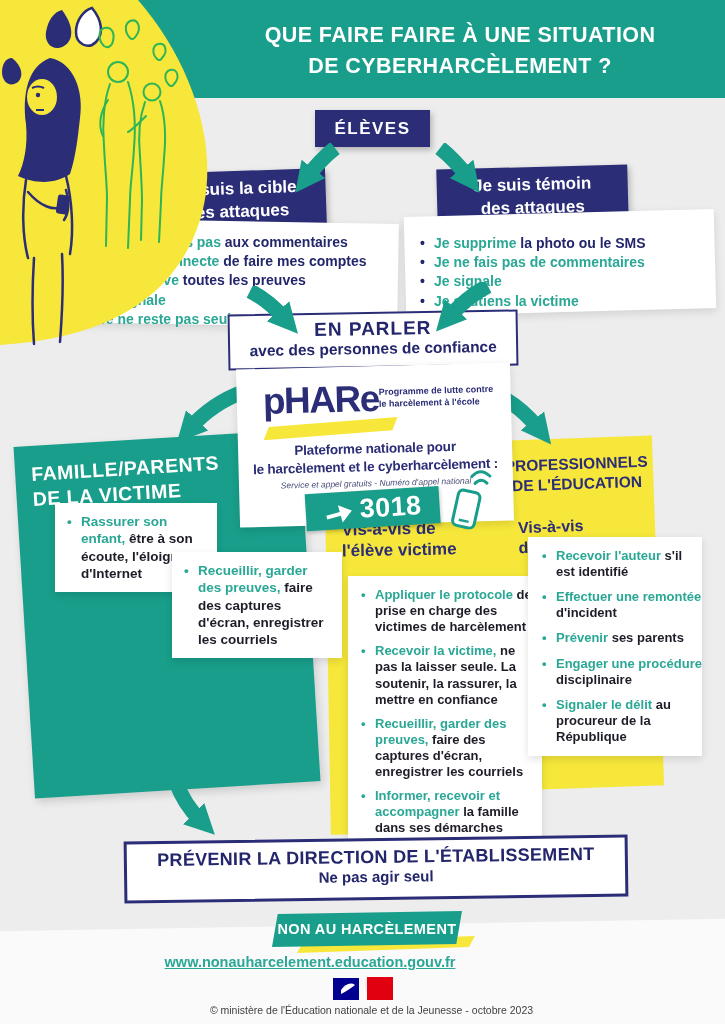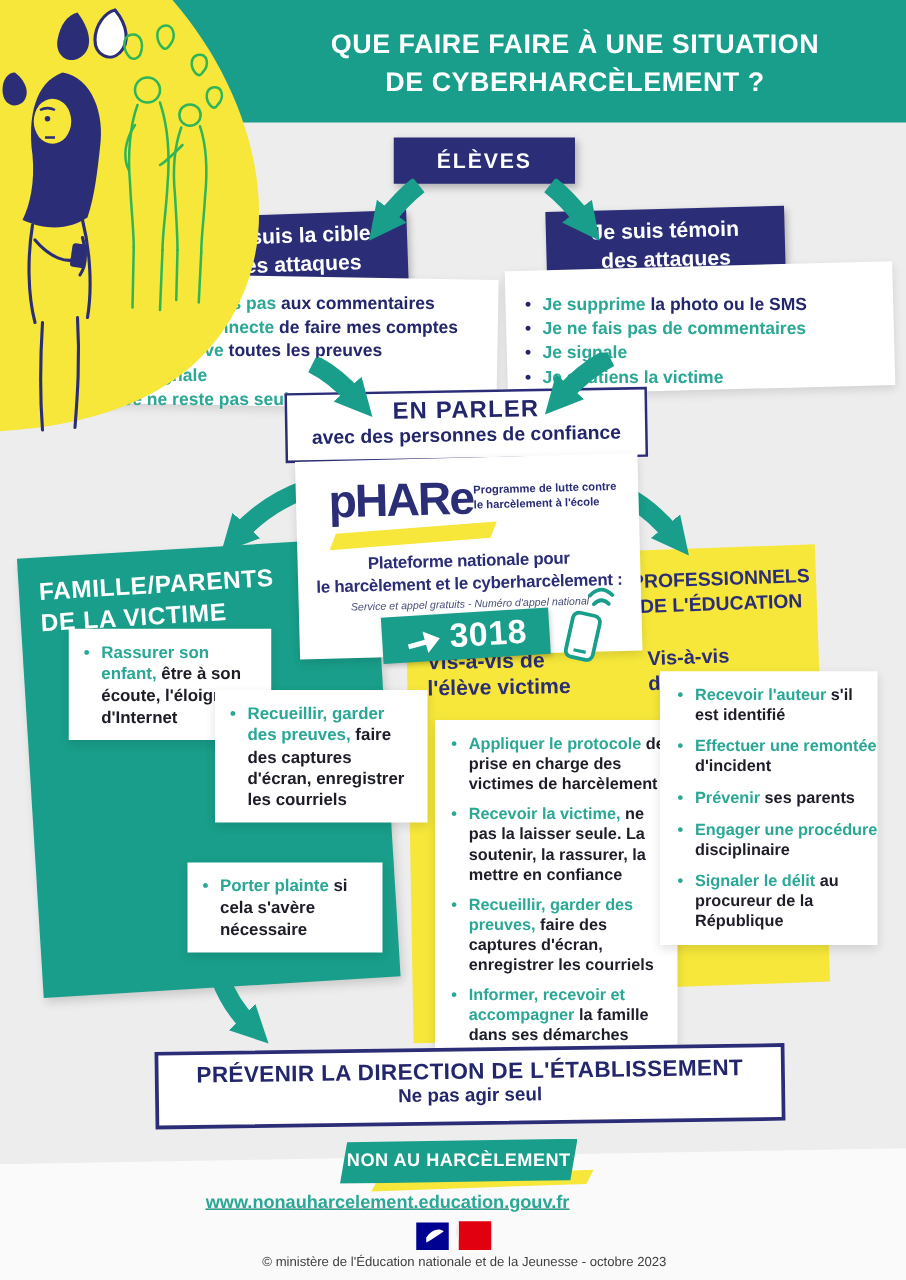--- a/index.html
+++ b/index.html
@@ -18,21 +18,21 @@
   .abs{position:absolute;}
   .white-card{background:#fff;box-shadow:0 3px 8px rgba(0,0,0,.12);}
   .navy-box{background:var(--navy);color:#fff;font-weight:bold;text-align:center;box-shadow:2px 3px 6px rgba(0,0,0,.25);}
   .center{display:flex;flex-direction:column;align-items:center;justify-content:center;}
 
   
   .header-band{left:0;top:0;width:725px;height:98px;background:var(--teal);border-bottom-left-radius:140px 70px;}
   .header-title{left:215px;top:20px;width:490px;text-align:center;color:#fff;font-size:21.5px;font-weight:bold;line-height:1.45;letter-spacing:.4px;}
 
   
-  .eleves-box{left:315px;top:110px;width:145px;height:37px;font-size:17px;letter-spacing:1.5px;}
+  .eleves-box{left:315px;top:110px;width:115px;height:37px;font-size:17px;letter-spacing:1.5px;}
   .branch-box{font-size:17px;line-height:1.3;}
   .cible-box{left:148px;top:171px;width:178px;height:59px;transform:rotate(-2deg);}
   .temoin-box{left:437px;top:167px;width:191px;height:59px;transform:rotate(-1.5deg);}
 
   .card-top-left{left:60px;top:221px;width:338px;height:104px;transform:rotate(1deg);}
   .card-top-right{left:405px;top:213px;width:310px;height:99px;transform:rotate(-1.5deg);}
 
   ul.blist{list-style:none;margin:0;padding:0;font-weight:bold;}
   ul.blist li{position:relative;padding-left:14px;}
   ul.blist li::before{content:"\2022";position:absolute;left:0;top:0;}
@@ -83,21 +83,21 @@
   .prof-card li{margin-bottom:9px;}
   .prof-card li:last-child{margin-bottom:0;}
 
   
   .prevenir-box{left:124px;top:838px;width:498px;height:56px;background:#fff;border:3px solid var(--navy);transform:rotate(-.8deg);color:var(--navy-text);text-align:center;z-index:4;}
   .prevenir-l1{font-size:18px;font-weight:bold;letter-spacing:.3px;margin-top:6px;}
   .prevenir-l2{font-size:15px;font-weight:bold;}
   .white-bottom{left:-10px;top:925px;width:745px;height:110px;background:#fafafb;transform:rotate(-1deg);z-index:1;}
   .nah-banner{left:272px;top:911px;width:190px;height:36px;background:var(--teal);clip-path:polygon(3% 8%,100% 0,97% 92%,0 100%);color:#fff;font-size:14.5px;font-weight:bold;letter-spacing:.4px;display:flex;align-items:center;justify-content:center;z-index:3;}
   .nah-swoosh{left:300px;top:939px;width:172px;height:11px;background:var(--yellow);transform:rotate(-2deg) skewX(-30deg);z-index:2;}
-  .site-url{left:0;top:953px;width:620px;text-align:center;z-index:3;text-decoration:underline;}
+  .site-url{left:0;top:953px;width:620px;text-align:center;z-index:3;}
   .site-url a{color:var(--teal-text);font-size:14.5px;font-weight:bold;text-decoration:underline;}
   .flag-logo{left:331px;top:976px;z-index:3;}
   .copyright{left:0;top:1004px;width:725px;text-align:center;font-size:10.5px;color:#3f3f3f;z-index:3;padding-left:9px;}
 
   .arrow{z-index:5;}
 </style>
 </head>
 <body>
 
 <svg width="0" height="0" style="position:absolute">
@@ -249,25 +249,20 @@
   <div class="abs white-card col-card card-a">
     <ul class="blist card-list">
       <li><span class="h">Rassurer son enfant,</span><span class="r"> être à son écoute, l'éloigner d'Internet</span></li>
     </ul>
   </div>
   <div class="abs white-card col-card card-b">
     <ul class="blist card-list">
       <li><span class="h">Recueillir, garder des preuves,</span><span class="r"> faire des captures d'écran, enregistrer les courriels</span></li>
     </ul>
   </div>
-  <div class="abs white-card col-card card-d">
-    <ul class="blist card-list">
-      <li><span class="h">Porter plainte</span><span class="r"> si cela s'avère nécessaire</span></li>
-    </ul>
-  </div>
 
   <svg class="abs arrow" style="left:162px;top:776px" width="70" height="64" viewBox="0 0 70 64">
     <path d="M14,6 Q22,28 38,44" fill="none" stroke="#189e8a" stroke-width="15" marker-end="url(#ah)"></path>
   </svg>
 
   <div class="abs victime-block">
     <div class="abs victime-title">
       <div>Vis-à-vis de</div>
       <div>l'élève victime</div>
     </div>

